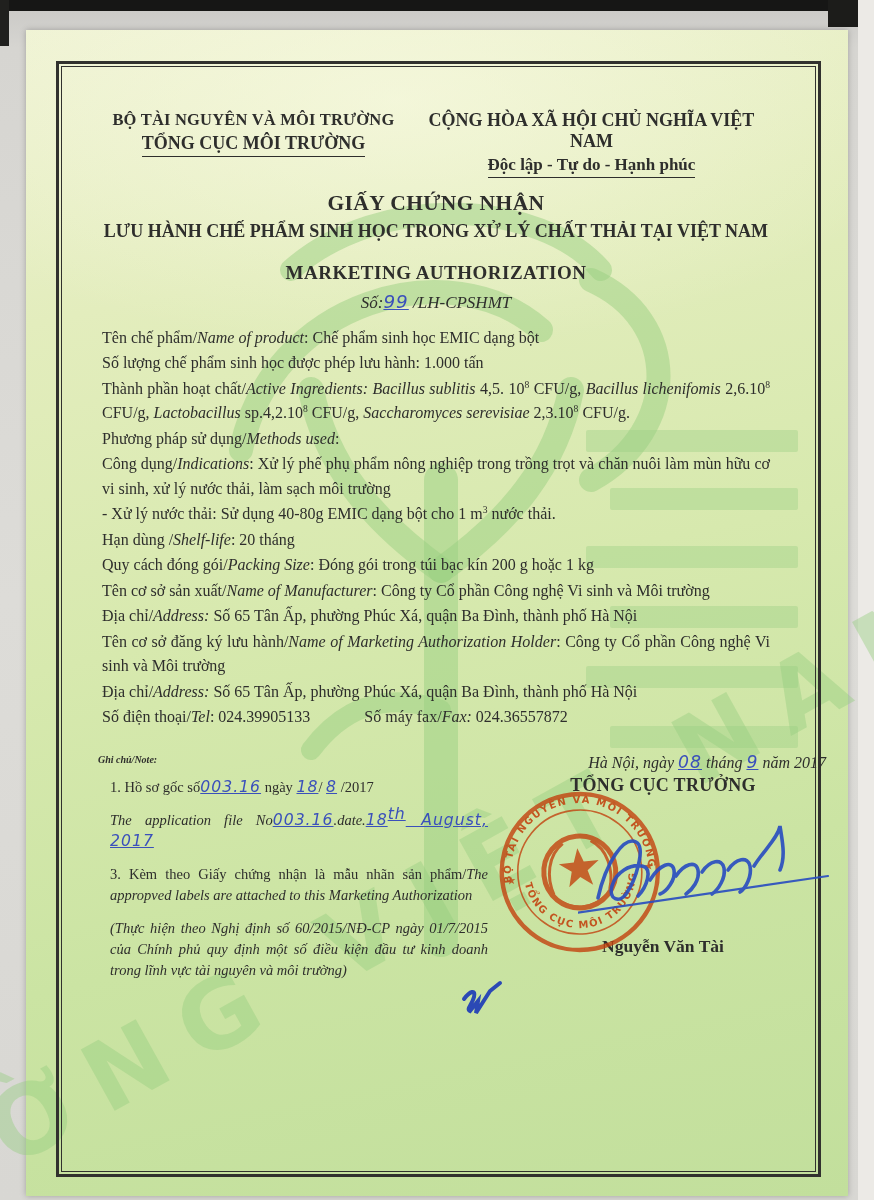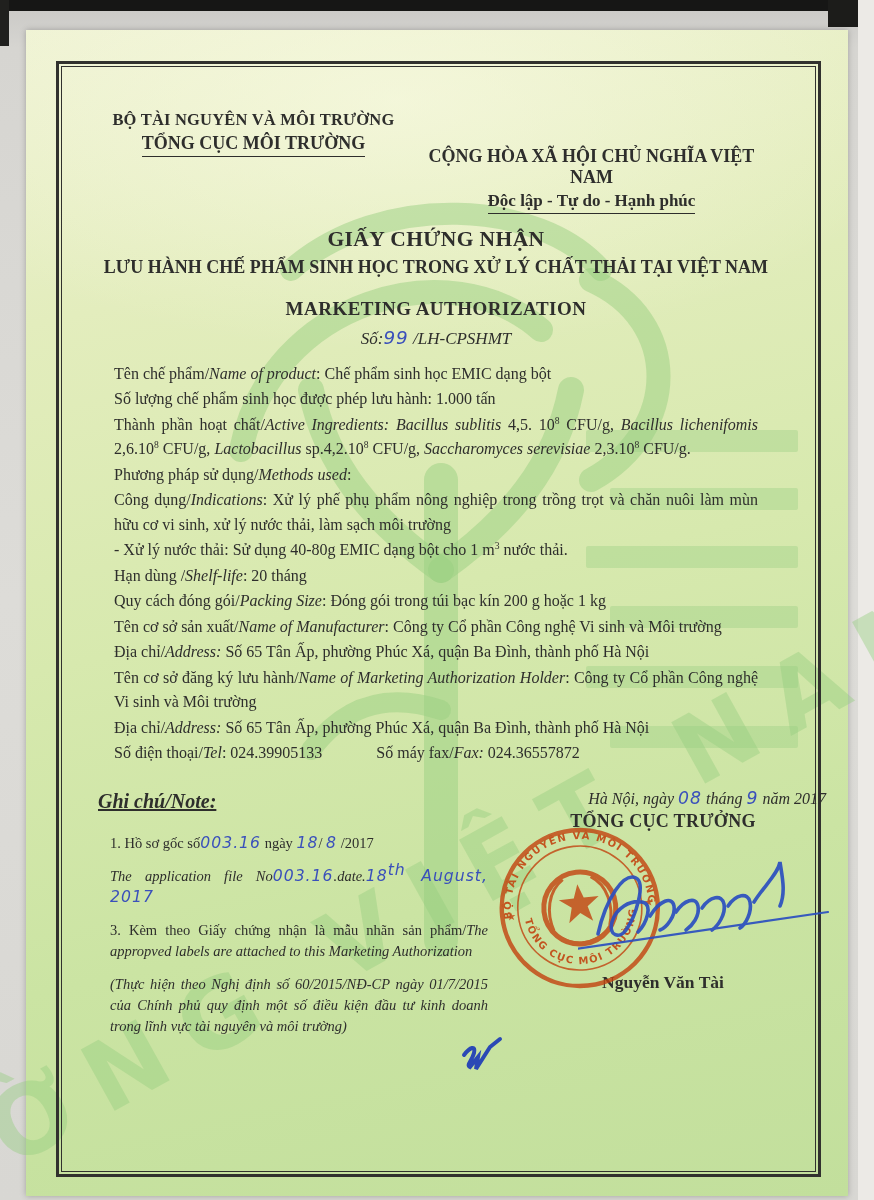--- a/index.html
+++ b/index.html
@@ -42,51 +42,51 @@
   }
   .frame-inner{position:absolute;left:2px;top:2px;right:2px;bottom:2px;border:1.6px solid #31312e;}
 
   
   .content{position:absolute;left:72px;top:80px;width:676px;z-index:3;}
   .hdr{display:flex;margin-bottom:13px;}
   .hdr-left{width:46%;text-align:center;font-weight:bold;}
   .hdr-right{width:54%;text-align:center;font-weight:bold;}
   .hdr-left .l1{font-size:16.5px;letter-spacing:.2px;}
   .hdr-left .l2{font-size:18px;margin-top:3px;}
-  .hdr-right .l1{font-size:18px;margin-top:36px;}
+  .hdr-right .l1{font-size:18px;}
   .hdr-right .l2{font-size:17px;margin-top:3px;}
   .u-line{border-bottom:1.6px solid #2e2e2c;padding-bottom:2px;display:inline-block;line-height:1.15;}
 
   .title{text-align:center;}
   .title .t1{font-size:21.5px;font-weight:bold;letter-spacing:.4px;}
   .title .t2{font-size:18px;font-weight:bold;margin-top:5px;}
   .title .t3{font-size:19px;font-weight:bold;margin-top:20px;letter-spacing:.5px;}
   .number-line{text-align:center;font-size:17px;margin:9px 0 13px;}
 
-  .body-line{margin:0 16px 1px;font-size:16px;line-height:24.5px;text-align:justify;}
+  .body-line{margin:0 4px 1px;font-size:16px;line-height:24.5px;text-align:justify;}
   p{margin:12px;}
 
   .bottom{display:flex;margin-top:24px;}
   .notes{width:402px;position:relative;}
-  .note-head{font-size:20px;font-weight:bold;font-style:italic;margin-bottom:20px;text-decoration:underline;}
+  .note-head{font-size:10px;font-weight:bold;font-style:italic;margin-bottom:12px;}
   .note-line{font-size:14.5px;line-height:21px;text-align:justify;}
   .sig-col{flex:1;margin-right:-52px;position:relative;text-align:center;}
   .sig-date{font-size:16px;white-space:nowrap;text-align:right;}
   .sig-title{font-size:18px;font-weight:bold;margin-top:3px;letter-spacing:.3px;}
   .sig-zone{position:relative;height:138px;}
   .sig-name{font-size:17.5px;font-weight:bold;margin-top:2px;}
 
   
   .s-n{}
   .s-i{font-style:italic;}
   .s-sup{vertical-align:super;font-size:.60em;line-height:0;}
   .s-gap{display:inline-block;width:54px;}
   .s-hw{
     font-family:"DejaVu Sans",sans-serif;font-style:italic;
-    color:#3a50bb;font-size:1.08em;letter-spacing:1px;line-height:0;
+    color:#3a50bb;font-size:1.08em;letter-spacing:1px;line-height:0;text-decoration:underline;
   }
   .stamp-wrap{position:absolute;left:-4px;top:-8px;transform:rotate(-6deg);opacity:.88;}
   .sigsvg{position:absolute;left:78px;top:16px;}
   .tick-mark{position:absolute;right:-8px;bottom:-28px;}
   .stamp-arc{font-family:"DejaVu Sans",sans-serif;font-size:10px;font-weight:bold;letter-spacing:1.5px;fill:#c2410e;}
 </style>
 </head>
 <body>
 
 <div class="scan-strip-top"></div>

